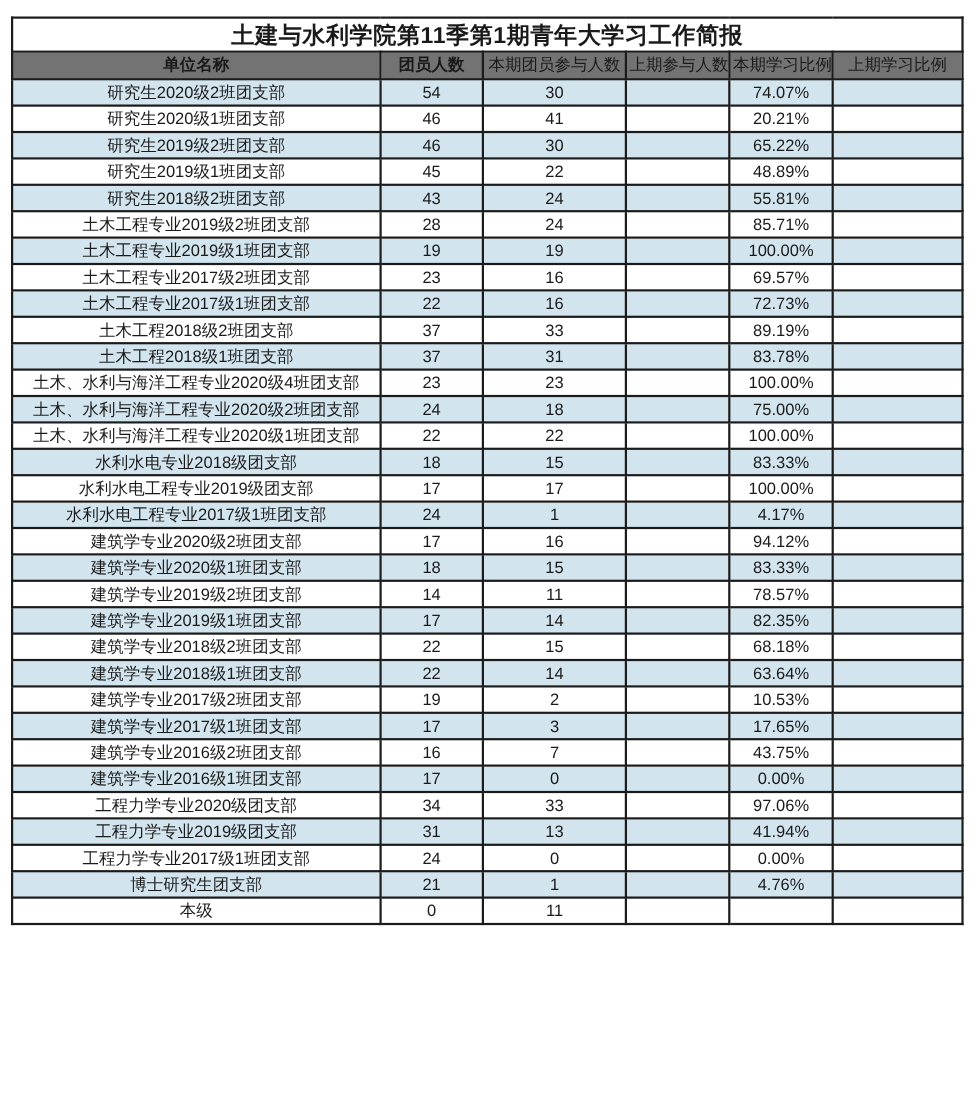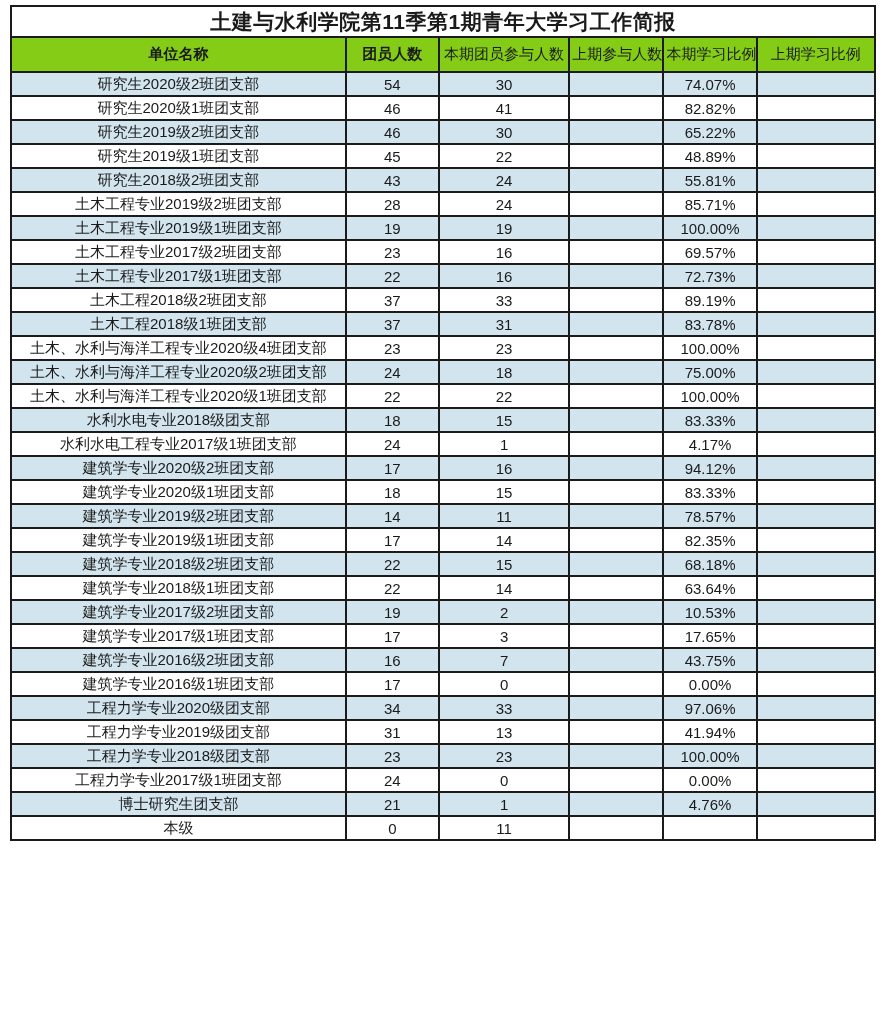--- a/index.html
+++ b/index.html
@@ -12,21 +12,21 @@
   html, body {
     margin: 0;
     padding: 0;
     width: 890px;
     height: 1011px;
     background: var(--bg);
     font-family: "Liberation Sans", "DejaVu Sans", sans-serif;
     color: var(--text);
   }
   .page {
-    padding: 5px 0 0 10px;
+    padding: 15px 0 0 10px;
   }
   table.report {
     border-collapse: collapse;
     table-layout: fixed;
     width: 866px;
     border: 2px solid var(--border);
   }
   table.report th, table.report td {
     border: 2px solid var(--border);
     text-align: center;
@@ -36,24 +36,24 @@
     padding: 0 2px;
   }
   tr.title-row th {
     height: 31px;
     font-size: 21px;
     font-weight: bold;
     background: #ffffff;
     letter-spacing: 0.5px;
   }
   tr.header-row th {
-    height: 35px;
+    height: 25px;
     font-size: 15px;
     font-weight: normal;
-    background: #84cc16;
+    background: #737373;
   }
   tr.header-row th.col-unit_name,
   tr.header-row th.col-member_count {
     font-weight: bold;
   }
   tbody td {
     height: 24px;
     font-size: 15px;
   }
   tbody tr:nth-child(odd)  { background: var(--row-highlight); }
@@ -99,21 +99,21 @@
           <td class="col-current_participants">30</td>
           <td class="col-previous_participants"></td>
           <td class="col-current_ratio">74.07%</td>
           <td class="col-previous_ratio"></td>
         </tr>
         <tr>
           <td class="col-unit_name">研究生2020级1班团支部</td>
           <td class="col-member_count">46</td>
           <td class="col-current_participants">41</td>
           <td class="col-previous_participants"></td>
-          <td class="col-current_ratio">82.82%</td>
+          <td class="col-current_ratio">20.21%</td>
           <td class="col-previous_ratio"></td>
         </tr>
         <tr>
           <td class="col-unit_name">研究生2019级2班团支部</td>
           <td class="col-member_count">46</td>
           <td class="col-current_participants">30</td>
           <td class="col-previous_participants"></td>
           <td class="col-current_ratio">65.22%</td>
           <td class="col-previous_ratio"></td>
         </tr>
@@ -207,20 +207,28 @@
         </tr>
         <tr>
           <td class="col-unit_name">水利水电专业2018级团支部</td>
           <td class="col-member_count">18</td>
           <td class="col-current_participants">15</td>
           <td class="col-previous_participants"></td>
           <td class="col-current_ratio">83.33%</td>
           <td class="col-previous_ratio"></td>
         </tr>
         <tr>
+          <td class="col-unit_name">水利水电工程专业2019级团支部</td>
+          <td class="col-member_count">17</td>
+          <td class="col-current_participants">17</td>
+          <td class="col-previous_participants"></td>
+          <td class="col-current_ratio">100.00%</td>
+          <td class="col-previous_ratio"></td>
+        </tr>
+        <tr>
           <td class="col-unit_name">水利水电工程专业2017级1班团支部</td>
           <td class="col-member_count">24</td>
           <td class="col-current_participants">1</td>
           <td class="col-previous_participants"></td>
           <td class="col-current_ratio">4.17%</td>
           <td class="col-previous_ratio"></td>
         </tr>
         <tr>
           <td class="col-unit_name">建筑学专业2020级2班团支部</td>
           <td class="col-member_count">17</td>
@@ -308,28 +316,20 @@
           <td class="col-previous_participants"></td>
           <td class="col-current_ratio">97.06%</td>
           <td class="col-previous_ratio"></td>
         </tr>
         <tr>
           <td class="col-unit_name">工程力学专业2019级团支部</td>
           <td class="col-member_count">31</td>
           <td class="col-current_participants">13</td>
           <td class="col-previous_participants"></td>
           <td class="col-current_ratio">41.94%</td>
-          <td class="col-previous_ratio"></td>
-        </tr>
-        <tr>
-          <td class="col-unit_name">工程力学专业2018级团支部</td>
-          <td class="col-member_count">23</td>
-          <td class="col-current_participants">23</td>
-          <td class="col-previous_participants"></td>
-          <td class="col-current_ratio">100.00%</td>
           <td class="col-previous_ratio"></td>
         </tr>
         <tr>
           <td class="col-unit_name">工程力学专业2017级1班团支部</td>
           <td class="col-member_count">24</td>
           <td class="col-current_participants">0</td>
           <td class="col-previous_participants"></td>
           <td class="col-current_ratio">0.00%</td>
           <td class="col-previous_ratio"></td>
         </tr>

